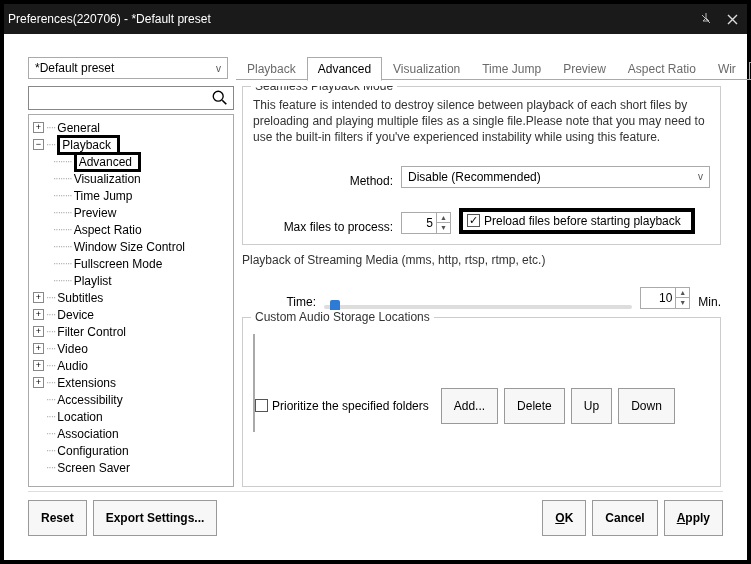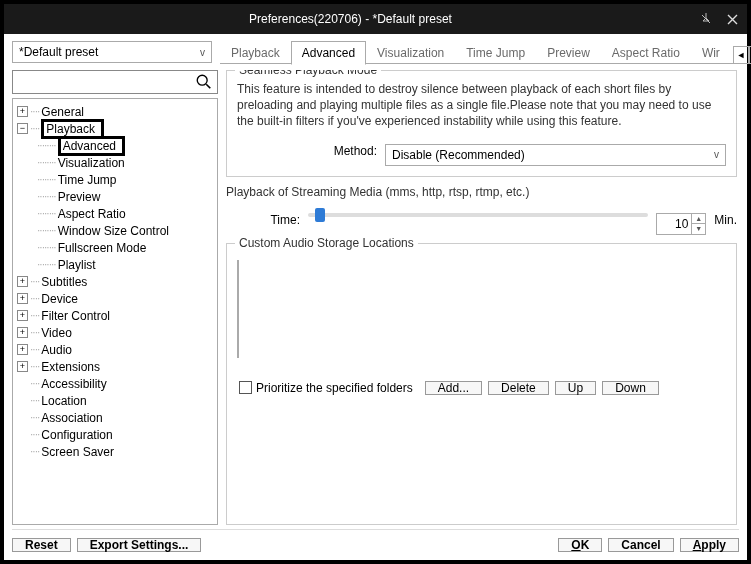--- a/index.html
+++ b/index.html
@@ -1,21 +1,21 @@
 <!DOCTYPE html>
 <html><head>
   <meta charset="utf-8">
   <style>
     * { box-sizing: border-box; margin: 0; padding: 0; }
     body { font-family: "Segoe UI", Tahoma, sans-serif; font-size: 12px; background: #000; width: 751px; height: 564px; overflow: hidden; }
     .window { background: #fff; width: 751px; height: 564px; display: flex; flex-direction: column; border: 4px solid #000; }
-    .titlebar { background: #1a1a1a; color: #fff; height: 30px; display: flex; align-items: center; padding: 0 2px; text-align: center; }
+    .titlebar { background: #1a1a1a; color: #fff; height: 30px; display: flex; align-items: center; padding: 0 2px; }
     .titlebar .title { flex: 1; font-size: 12px; padding-left: 2px; }
     .titlebar .tbtn { width: 26px; height: 24px; display: flex; align-items: center; justify-content: center; color: #ccc; }
-    .body { flex: 1; display: flex; flex-direction: column; background: #fff; padding: 0; }
+    .body { flex: 1; display: flex; flex-direction: column; background: #fff; padding: 16px; }
     .topbar { display: flex; align-items: center; padding: 6px 8px 0 8px; gap: 8px; }
     .preset { flex: 0 0 200px; height: 22px; border: 1px solid #aaa; display: flex; align-items: center; padding: 0 6px; justify-content: space-between; }
     .tabs { display: flex; align-items: flex-end; gap: 0; position: relative; flex: 1; }
     .tab { padding: 4px 10px; color: #6a6a6a; border: 1px solid transparent; position: relative; top: 1px; white-space: nowrap; }
     .tab.active { color: #000; border: 1px solid #aaa; border-bottom: 1px solid #fff; background: #fff; }
     .tabline { border-bottom: 1px solid #aaa; position: absolute; left:0; right:0; bottom:0;}
     .navbtn { width: 16px; height: 18px; border: 1px solid #aaa; display: flex; align-items: center; justify-content: center; font-size: 9px; }
     .content { flex: 1; display: flex; gap: 8px; padding: 6px 8px 0 8px; overflow: hidden; }
     .leftcol { width: 206px; display: flex; flex-direction: column; gap: 4px; }
     .search { height: 24px; border: 1px solid #888; display: flex; align-items: center; padding: 0 4px; }
@@ -24,37 +24,37 @@
     .node { display: flex; align-items: center; height: 17px; padding-left: 2px; }
     .node .tw { width: 11px; height: 11px; border: 1px solid #888; display:flex; align-items:center; justify-content:center; font-size:9px; line-height:1; margin-right: 2px; }
     .node .sp { width: 13px; display:inline-block; }
     .node .dots { color:#aaa; margin: 0 2px 0 0; letter-spacing: -1px; font-size:10px;}
     .node.child { padding-left: 22px; }
     .node.hl span.label { border: 3px solid #000; padding: 0 6px 0 2px; background:#fff; font-weight:500;}
     .rightcol { flex: 1; display: flex; flex-direction: column; gap: 8px; padding-right: 2px; overflow:hidden;}
     .group { border: 1px solid #ccc; padding: 10px 10px 10px 10px; position: relative; }
     .group-title { position: absolute; top: -8px; left: 8px; background: #fff; padding: 0 4px; color: #333; }
     .descr { color: #333; line-height: 1.35; margin-bottom: 10px; }
-    .row { display: flex; align-items: flex-start; gap: 8px; margin-top: 14px; }
+    .row { display: flex; align-items: flex-end; gap: 8px; margin-top: 20px; }
     .lbl-right { text-align: right; width: 140px; }
     .select { flex: 1; height: 22px; border: 1px solid #aaa; display: flex; align-items: center; padding: 0 6px; justify-content: space-between; }
     .spin { width: 50px; height: 22px; border: 1px solid #aaa; display: flex; }
     .spin input { width: 34px; border: none; outline: none; text-align: right; padding-right: 3px; font-size:12px;}
     .spinbtns { width: 14px; display: flex; flex-direction: column; border-left: 1px solid #aaa;}
     .spinbtns div { flex:1; font-size:7px; display:flex;align-items:center;justify-content:center;color:#555; border-bottom:1px solid #aaa;}
     .spinbtns div:last-child{border-bottom:none;}
     .chk { display: flex; align-items: center; gap: 4px; }
     .chk .box { width: 13px; height: 13px; border: 1px solid #555; display:flex;align-items:center;justify-content:center; }
     .chk .box.checked::after { content:"✓"; font-size:11px; line-height:1; color:#000;}
     .hlbox { border: 4px solid #000; padding: 2px 10px 2px 4px; }
     .slider { flex:1; height: 4px; background: #ddd; position: relative; border-radius:2px;}
     .slider .thumb { position:absolute; left: 2%; top:-5px; width:10px; height:14px; background:#2e7bd6; border-radius:2px;}
     .storage { height: 98px; border: 1px solid #aaa; margin-top: 6px; }
     .btnrow { display: flex; gap: 6px; align-items: center; margin-top: 8px; }
-    .btn { height: 14px; border: 1px solid #999; padding: 0 12px; display:flex; align-items:center; background:#f7f7f7;}
+    .btn { height: 36px; border: 1px solid #999; padding: 0 12px; display:flex; align-items:center; background:#f7f7f7;}
     .footer { display: flex; padding: 8px; gap: 6px; border-top: 0; font-weight: bold; }
     .footer .spacer { flex:1; }
     .lowborder { border-top: 1px solid #ddd; margin: 4px 8px 0 8px;}
     svg.mag { width:18px;height:18px;}
   </style>
 </head>
 <body>
 
 <div class="window">
   <div class="titlebar">
@@ -205,20 +205,34 @@
 
       <div class="rightcol">
         <div class="group">
           <div class="group-title">Seamless Playback Mode</div>
           <div class="descr">This feature is intended to destroy silence between playback of each short files by preloading and playing multiple files as a single file.Please note that you may need to use the built-in filters if you've experienced instability while using this feature.</div>
           <div class="row">
             <div class="lbl-right">Method:</div>
             <div class="select">
               <span>Disable (Recommended)</span>
               <span style="font-size:10px;color:#555;">v</span>
+            </div>
+          </div>
+          <div class="row">
+            <div class="lbl-right">Max files to process:</div>
+            <div class="spin">
+              <input value="5" style="">
+              <div class="spinbtns">
+                  <div>▲</div>
+                  <div>▼</div>
+                </div>
+            </div>
+            <div class="hlbox chk">
+              <div class="box checked"></div>
+              <span>Preload files before starting playback</span>
             </div>
           </div>
         </div>
 
         <div>
           <div style="color:#333;margin-bottom:4px;">Playback of Streaming Media (mms, http, rtsp, rtmp, etc.)</div>
           <div class="row" style="margin-left:14px;">
             <div style="width:60px;text-align:right;">Time:</div>
             <div class="slider">
                 <div class="thumb"></div>

